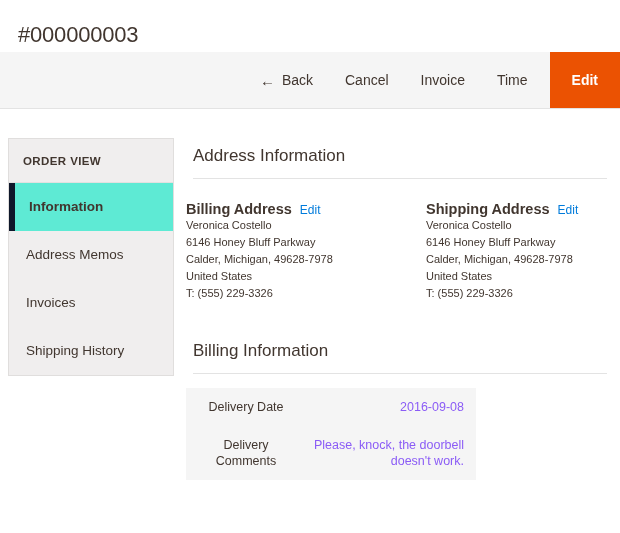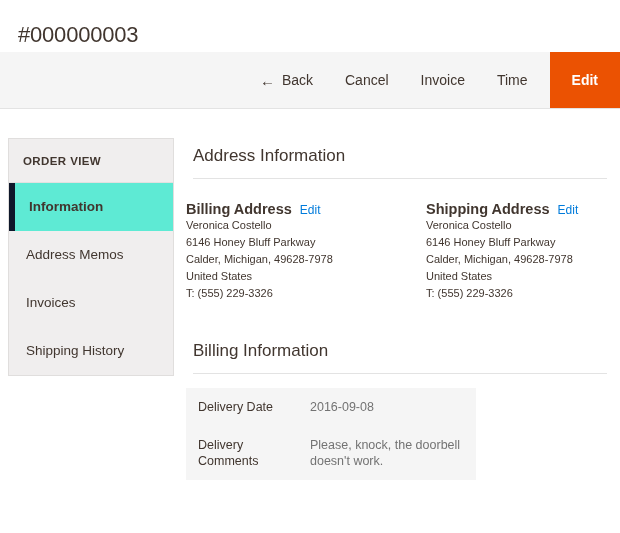--- a/index.html
+++ b/index.html
@@ -158,33 +158,33 @@
   
   .delivery-wrap { margin-top: 38px; }
   .dl-table {
     width: 290px;
     border-collapse: collapse;
     margin-top: 14px;
     table-layout: fixed;
   }
   .dl-table tr.odd { background: #f5f5f5; }
   .dl-table th {
-    text-align: left;
+    text-align: center;
     font-weight: normal;
     font-size: 12.5px;
     color: #41362f;
     padding: 11px 10px 11px 12px;
     vertical-align: top;
     line-height: 16px;
     width: 118px;
   }
   .dl-table td {
-    text-align: left;
+    text-align: right;
     font-size: 12.5px;
-    color: #737373;
+    color: #8b5cf6;
     padding: 11px 12px 11px 6px;
     vertical-align: middle;
     line-height: 16px;
   }
 </style>
 </head>
 <body>
 
 <h1 class="page-title">#000000003</h1>
 

